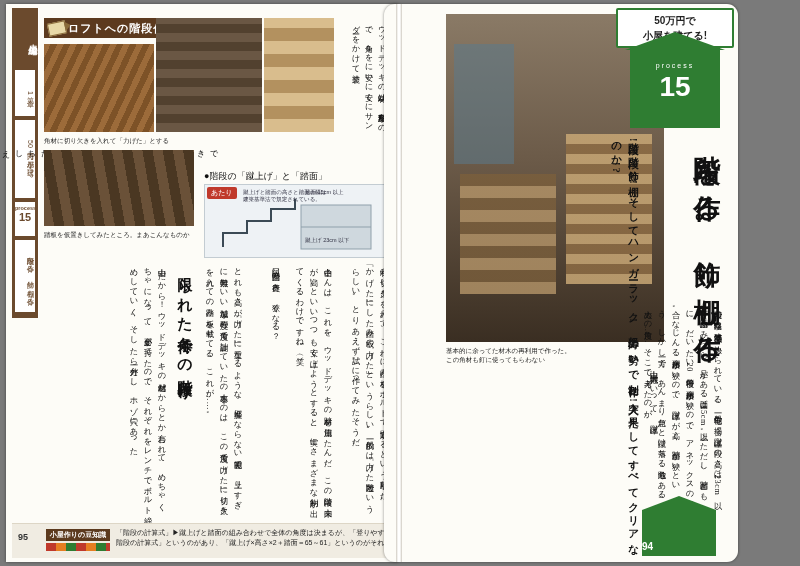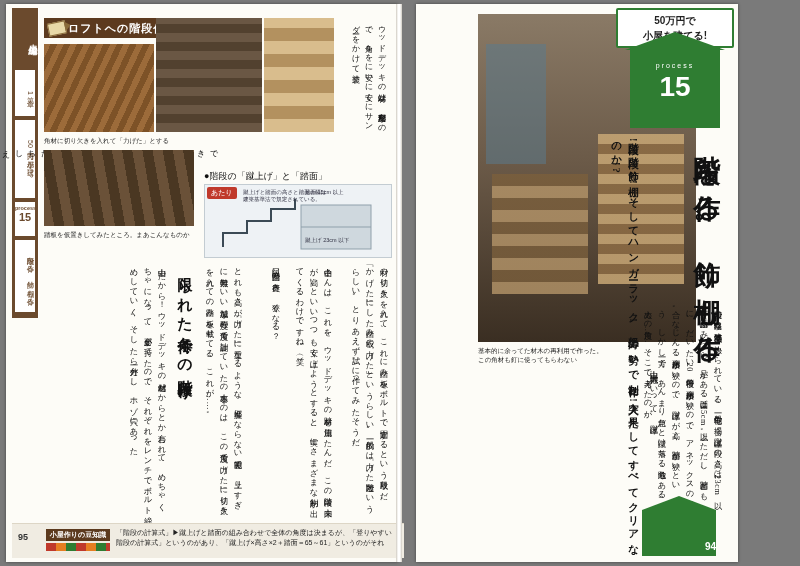--- a/index.html
+++ b/index.html
@@ -5,21 +5,21 @@
   html,body{margin:0;padding:0;}
   body{
     width:800px;height:566px;overflow:hidden;
     background:#6f6f6f;
     font-family:"Liberation Sans", sans-serif;
     -webkit-font-smoothing:antialiased;
   }
   .spread{position:relative;width:800px;height:566px;background:#7a7a7a;}
   .page{position:absolute;top:4px;height:558px;background:#fdfcf7;box-shadow:0 0 3px rgba(0,0,0,.45);}
   .page.left{left:6px;width:392px;}
-  .page.right{left:416px;width:322px;}
+  .page.right{left:384px;width:354px;border-radius:11px;}
   .gutter{position:absolute;left:396px;top:4px;width:6px;height:558px;
     background:linear-gradient(90deg,#cfcac0,#ffffff 35%,#ffffff 65%,#cfcac0);}
 
   
   .side-tab{
     position:absolute;left:6px;top:4px;width:26px;height:310px;
     background:#6b4a2d;color:#fff;border-right:1px solid #fff;
   }
   .side-tab .t1{
     position:absolute;top:8px;left:0;width:26px;text-align:center;
@@ -106,21 +106,21 @@
     writing-mode:vertical-rl;font-size:10.5px;letter-spacing:2px;color:#111;line-height:17px;
     font-family:"Liberation Serif", serif;font-weight:bold;
   }
   .bottom-flag{
     position:absolute;right:22px;bottom:6px;width:74px;height:46px;background:#2f7d32;
   }
   .bottom-flag:before{
     content:"";position:absolute;left:0;top:-14px;width:0;height:0;
     border-left:37px solid transparent;border-right:37px solid transparent;border-bottom:14px solid #2f7d32;
   }
-  .bottom-flag .pg{position:absolute;left:0;bottom:4px;width:100%;text-align:right;color:#fff;font-size:10px;font-weight:bold;margin-top:8px;}
+  .bottom-flag .pg{position:absolute;left:0;bottom:4px;width:100%;text-align:left;color:#fff;font-size:10px;font-weight:bold;margin-top:8px;}
 
   
   .ph-wood{background:linear-gradient(180deg,#8b5a2b,#b07c44);}
   .ph-room{background:linear-gradient(180deg,#6e5a46,#3b2f24);}
 </style>
 </head>
 <body>
 
 <div class="spread">
 

